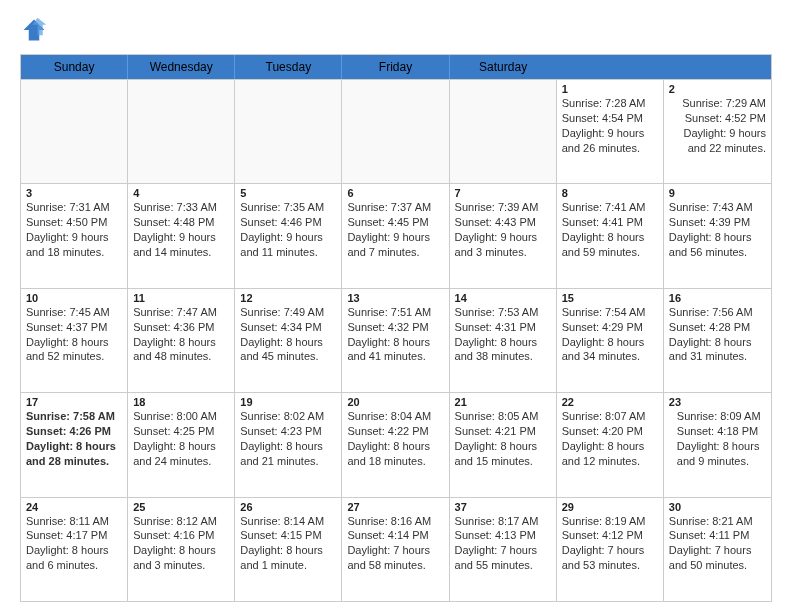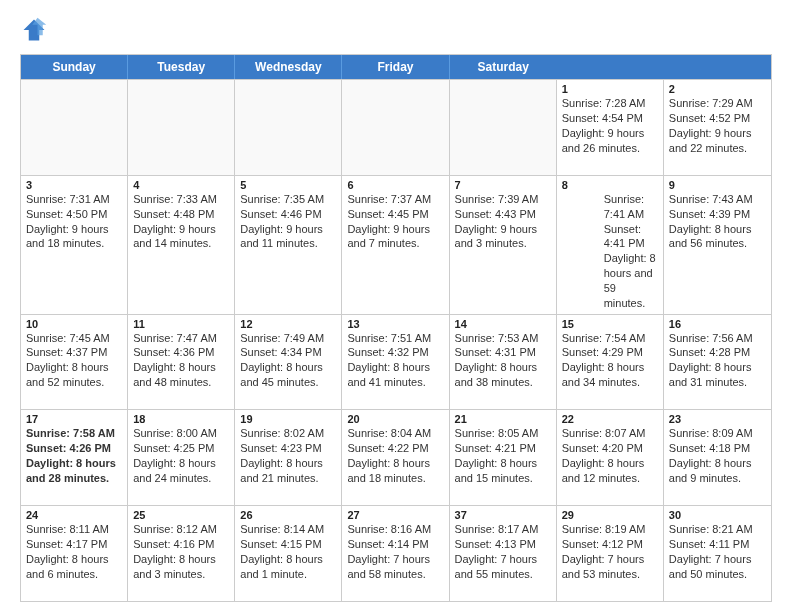--- a/index.html
+++ b/index.html
@@ -64,23 +64,23 @@
       display: flex;
       flex-direction: column;
       border: 1px solid #ccc;
     }
     .cal-header-row {
       display: grid;
       grid-template-columns: repeat(7, 1fr);
       background: #3a7bc8;
     }
     .cal-header-cell {
-      color: #ffffff;
+      color: #000000;
       font-size: 12px;
-      font-weight: bold;
+      font-weight: normal;
       padding: 5px 6px;
       text-align: center;
       border-right: 1px solid #5a9be0;
     }
     .cal-header-cell:last-child { border-right: none; }
     .cal-body {
       display: flex;
       flex-direction: column;
       flex: 1;
     }
@@ -130,41 +130,41 @@
     </div>
     <div class="title-block">
       <div class="month-title"></div>
       <div class="subtitle"></div>
     </div>
   </div>
 
   <div class="calendar">
     <div class="cal-header-row">
     <div class="cal-header-cell">Sunday</div>
+        <div class="cal-header-cell">Wednesday</div>
         <div class="cal-header-cell">Tuesday</div>
-        <div class="cal-header-cell">Wednesday</div>
         <div class="cal-header-cell">Friday</div>
         <div class="cal-header-cell">Saturday</div>
       </div>
     <div class="cal-body">
     <div class="cal-row">
           <div class="cal-cell empty"></div>
           <div class="cal-cell empty"></div>
           <div class="cal-cell empty"></div>
           <div class="cal-cell empty"></div>
           <div class="cal-cell empty"></div>
           <div class="cal-cell">
             <span class="day-num">1</span>
             <div class="cal-cell-text" style="white-space: pre-line;">Sunrise: 7:28 AM
 Sunset: 4:54 PM
 Daylight: 9 hours and 26 minutes.</div>
           </div>
           <div class="cal-cell">
             <span class="day-num">2</span>
-            <div class="cal-cell-text" style="white-space: pre-line;">Sunrise: 7:29 AM
+            <div class="cal-cell-text" style="white-space: pre-line; text-align: right;">Sunrise: 7:29 AM
 Sunset: 4:52 PM
 Daylight: 9 hours and 22 minutes.</div>
           </div>
         </div>
         <div class="cal-row">
           <div class="cal-cell">
             <span class="day-num">3</span>
             <div class="cal-cell-text" style="white-space: pre-line;">Sunrise: 7:31 AM
 Sunset: 4:50 PM
 Daylight: 9 hours and 18 minutes.</div>
@@ -188,21 +188,21 @@
 Daylight: 9 hours and 7 minutes.</div>
           </div>
           <div class="cal-cell">
             <span class="day-num">7</span>
             <div class="cal-cell-text" style="white-space: pre-line;">Sunrise: 7:39 AM
 Sunset: 4:43 PM
 Daylight: 9 hours and 3 minutes.</div>
           </div>
           <div class="cal-cell">
             <span class="day-num">8</span>
-            <div class="cal-cell-text" style="white-space: pre-line; margin-left: 42px;">Sunrise: 7:41 AM
+            <div class="cal-cell-text" style="white-space: pre-line;">Sunrise: 7:41 AM
 Sunset: 4:41 PM
 Daylight: 8 hours and 59 minutes.</div>
           </div>
           <div class="cal-cell">
             <span class="day-num">9</span>
             <div class="cal-cell-text" style="white-space: pre-line;">Sunrise: 7:43 AM
 Sunset: 4:39 PM
 Daylight: 8 hours and 56 minutes.</div>
           </div>
         </div>
@@ -282,21 +282,21 @@
 Daylight: 8 hours and 15 minutes.</div>
           </div>
           <div class="cal-cell">
             <span class="day-num">22</span>
             <div class="cal-cell-text" style="white-space: pre-line;">Sunrise: 8:07 AM
 Sunset: 4:20 PM
 Daylight: 8 hours and 12 minutes.</div>
           </div>
           <div class="cal-cell">
             <span class="day-num">23</span>
-            <div class="cal-cell-text" style="white-space: pre-line;">Sunrise: 8:09 AM
+            <div class="cal-cell-text" style="white-space: pre-line; margin-left: 8px;">Sunrise: 8:09 AM
 Sunset: 4:18 PM
 Daylight: 8 hours and 9 minutes.</div>
           </div>
         </div>
         <div class="cal-row">
           <div class="cal-cell">
             <span class="day-num">24</span>
             <div class="cal-cell-text" style="white-space: pre-line;">Sunrise: 8:11 AM
 Sunset: 4:17 PM
 Daylight: 8 hours and 6 minutes.</div>

